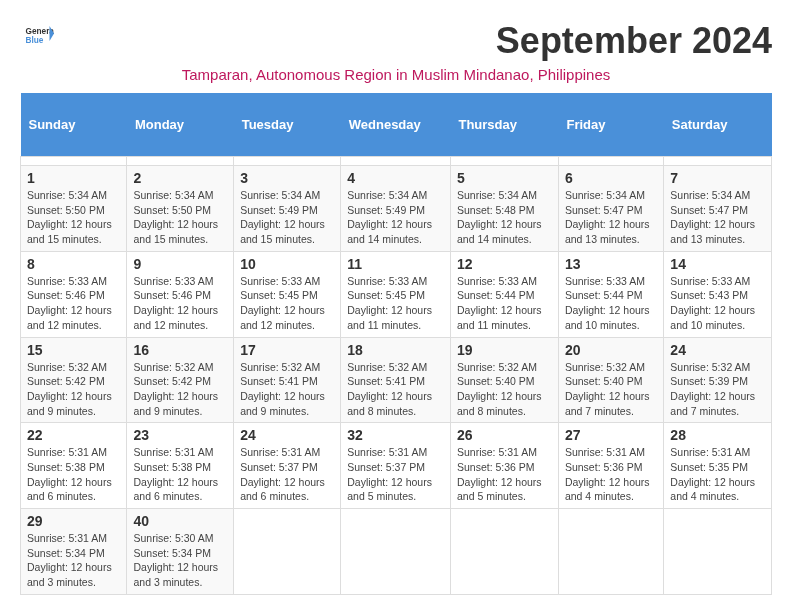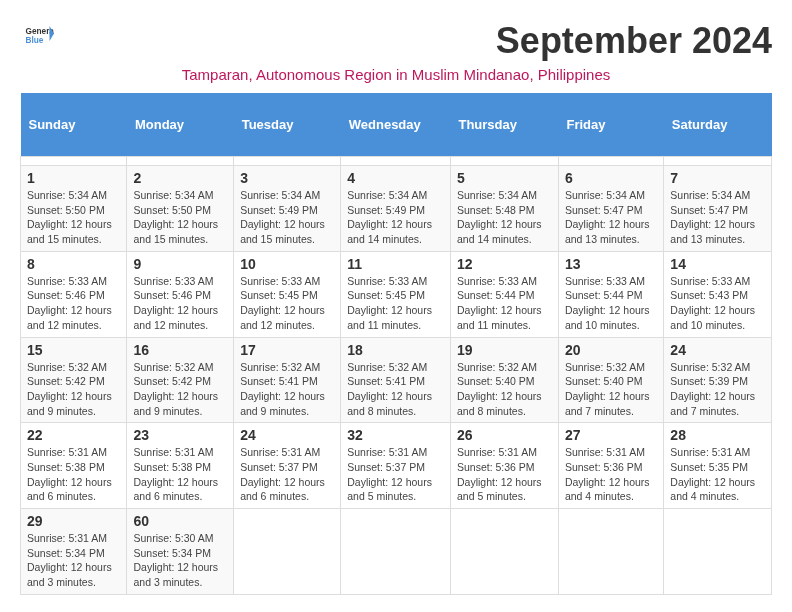--- a/index.html
+++ b/index.html
@@ -326,21 +326,21 @@
       </tr>
       <tr>
         <td>
           <span class="day-num">29</span>
           <div class="day-info">Sunrise: 5:31 AM
 Sunset: 5:34 PM
 Daylight: 12 hours
 and 3 minutes.</div>
         </td>
         <td>
-          <span class="day-num">60</span>
+          <span class="day-num">40</span>
           <div class="day-info">Sunrise: 5:30 AM
 Sunset: 5:34 PM
 Daylight: 12 hours
 and 3 minutes.</div>
         </td>
         <td class="empty-cell"></td>
         <td class="empty-cell"></td>
         <td class="empty-cell"></td>
         <td class="empty-cell"></td>
         <td class="empty-cell"></td>

